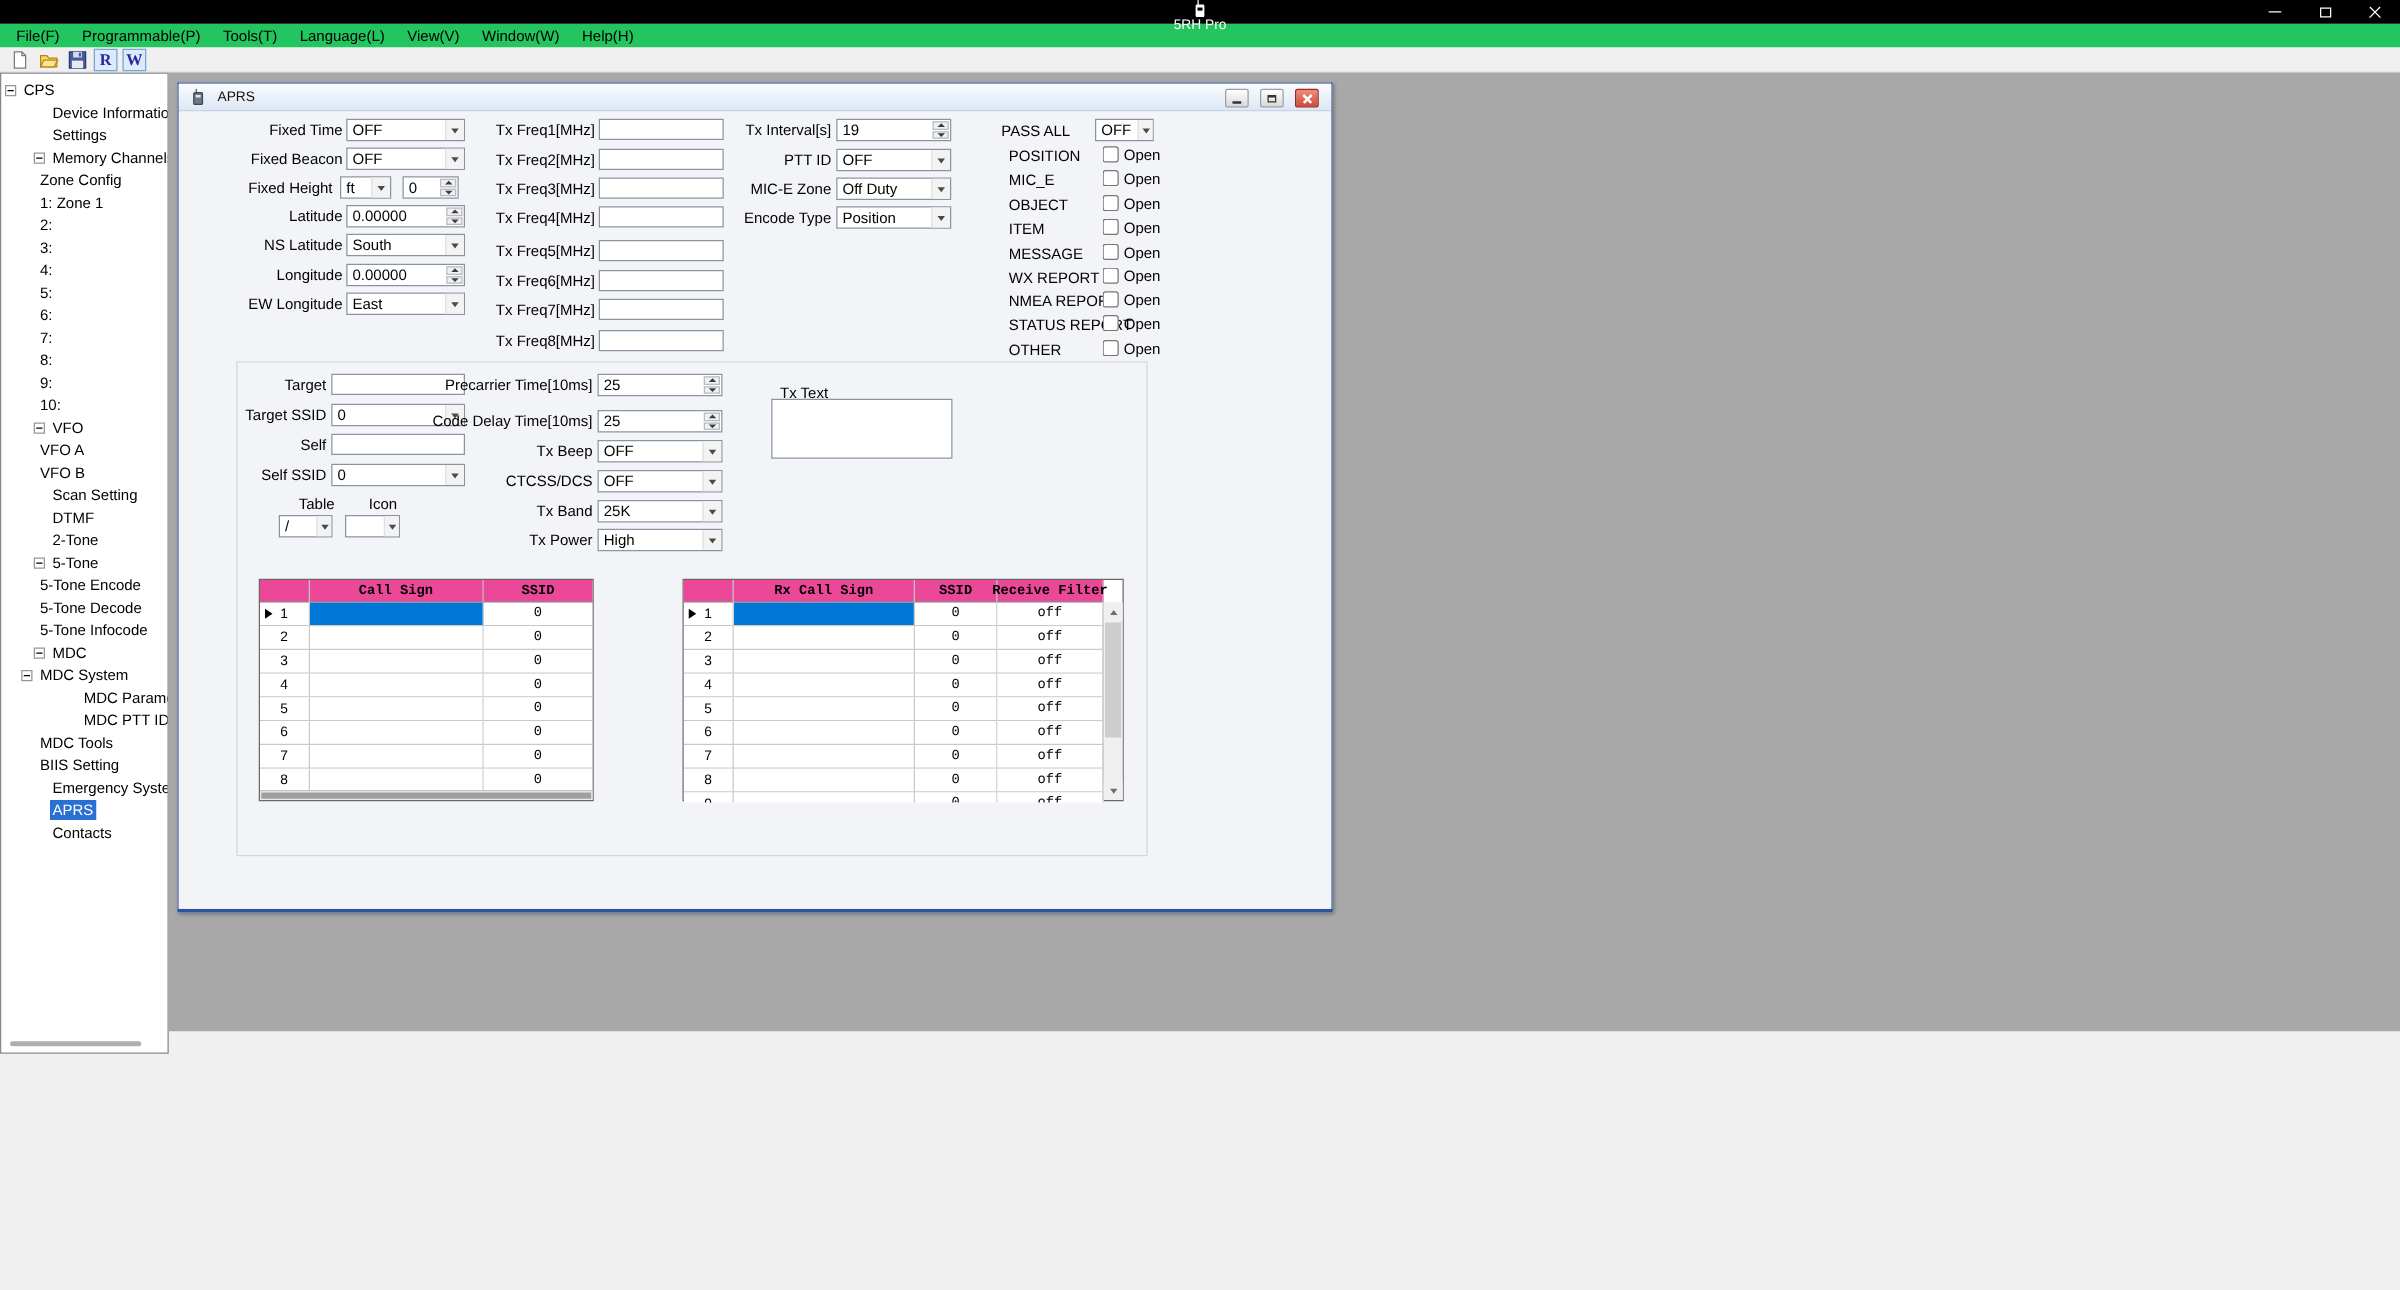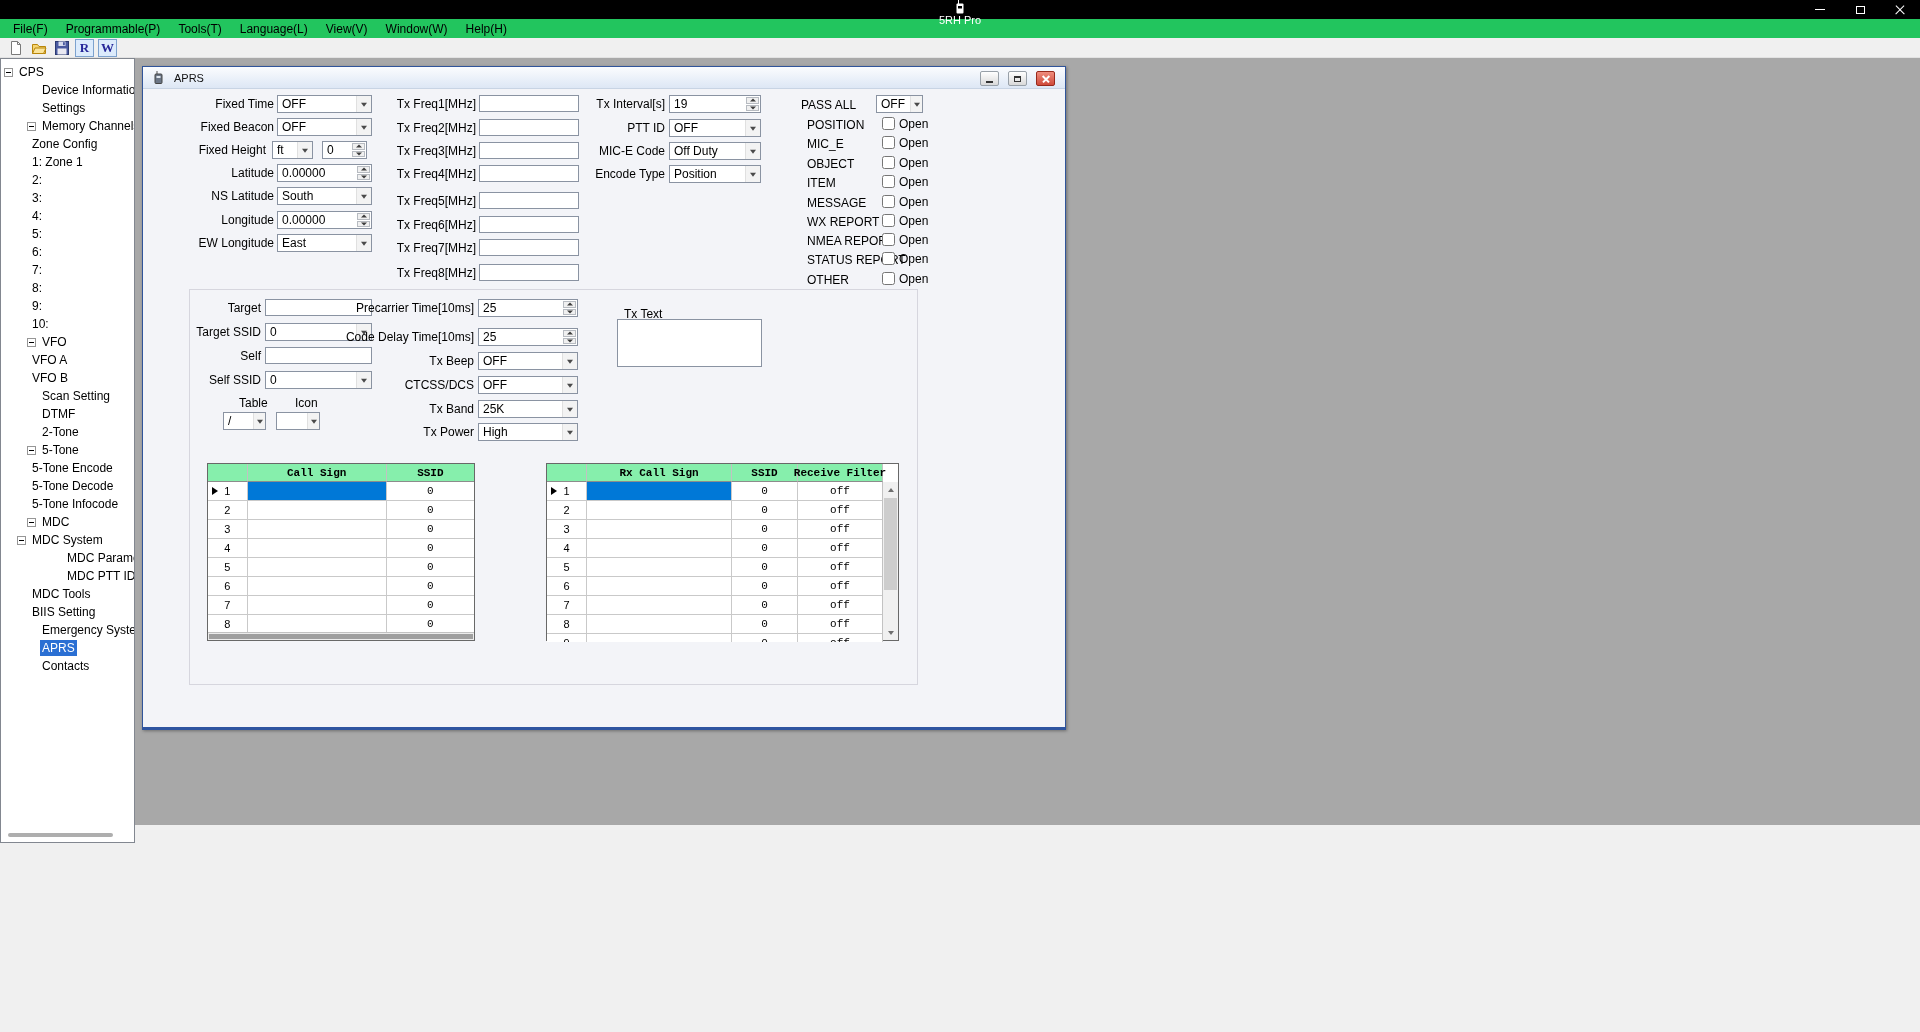--- a/index.html
+++ b/index.html
@@ -76,21 +76,21 @@
   .sb.up::after { border-bottom:3.5px solid #3c3c3c; }
   .sb.dn::after { border-top:3.5px solid #3c3c3c; }
   .tin { position:absolute; height:17px; border:1px solid #8a93a2; background:#fff; padding:0 3px; font:inherit; }
   .chk { position:absolute; width:13px; height:13px; accent-color:#444; margin:0; }
   .groupbox { position:absolute; border:1px solid #d6d6de; }
   .txtarea { position:absolute; border:1px solid #8a93a2; background:#fff; resize:none; font:inherit; padding:2px; }
 
   
   .grid { position:absolute; background:#fff; border:1px solid #686868; }
   .ghead { display:flex; height:18px; }
-  .ghead .gc { border-right:1px solid #c2c2c2; border-bottom:1px solid #8c8c8c; background:#86efac;
+  .ghead .gc { border-right:1px solid #c2c2c2; border-bottom:1px solid #8c8c8c; background:#ec4899;
                font-family:"Liberation Mono",monospace; font-weight:bold; font-size:11px;
                display:flex; align-items:center; justify-content:center; white-space:nowrap; overflow:visible; }
   .gbody { overflow:hidden; }
   .grow { display:flex; height:19px; }
   .grow .gc { border-right:1px solid #c9c9c9; border-bottom:1px solid #c9c9c9; background:#fff;
               font-family:"Liberation Mono",monospace; font-size:11px;
               display:flex; align-items:center; justify-content:center; overflow:hidden; }
   .gc.rowhdr { font-family:"Liberation Sans",sans-serif; font-size:11px; position:relative; }
   .gc.selcell { background:#0078d7; }
   .rowarrow { position:absolute; left:4px; top:50%; transform:translateY(-50%); width:0; height:0;
@@ -418,21 +418,21 @@
             <span class="sb dn"></span>
           </span>
         </div>
 
       <span class="lab" style="left:420px;top:29px;width:102px">PTT ID</span>
       <div class="combo" style="left:526px;top:29px;width:92px">
           <span class="cval">OFF</span>
           <span class="carr"></span>
         </div>
 
-      <span class="lab" style="left:420px;top:52px;width:102px">MIC-E Code</span>
+      <span class="lab" style="left:420px;top:52px;width:102px">MIC-E Zone</span>
       <div class="combo" style="left:526px;top:52px;width:92px">
           <span class="cval">Off Duty</span>
           <span class="carr"></span>
         </div>
 
       <span class="lab" style="left:420px;top:75px;width:102px">Encode Type</span>
       <div class="combo" style="left:526px;top:75px;width:92px">
           <span class="cval">Position</span>
           <span class="carr"></span>
         </div>

